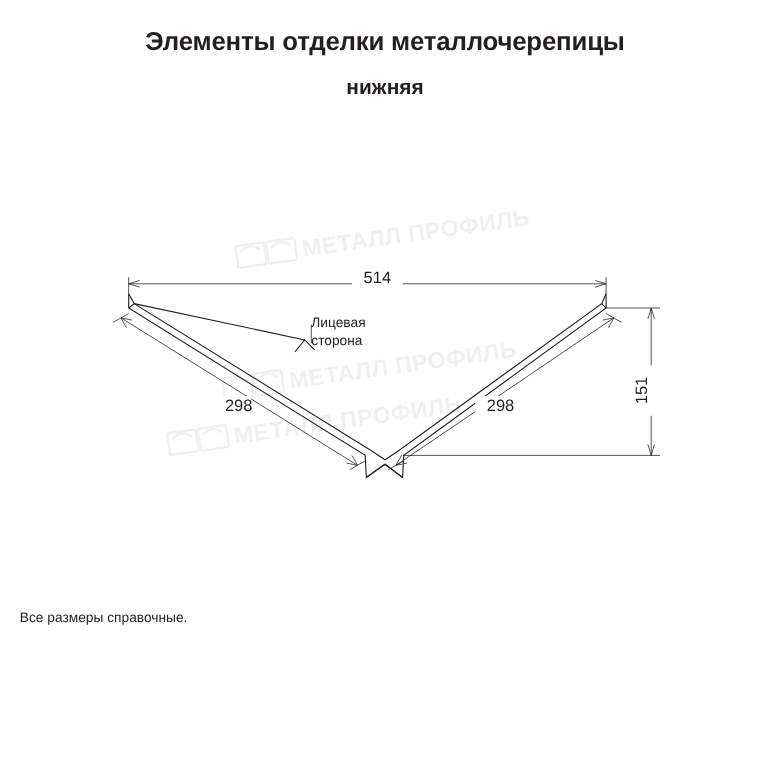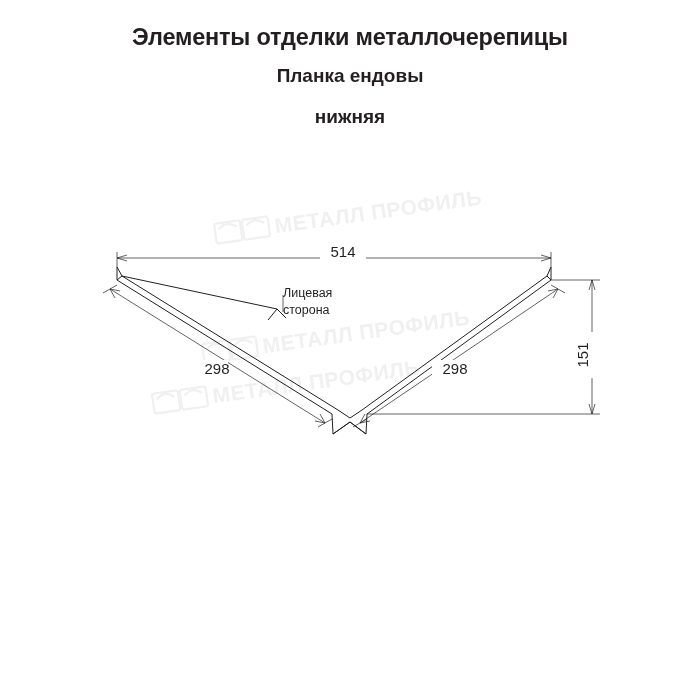--- a/index.html
+++ b/index.html
@@ -113,21 +113,20 @@
     stroke-width: 0.7;
   }
 </style>
 </head>
 <body>
 
 <div class="page">
 
   <div class="title-block">
     <h1 class="main-title">Элементы отделки металлочерепицы</h1>
-    <p class="sub-title">Планка ендовы</p>
     <p class="sub-title-2">нижняя</p>
   </div>
 
   <div class="drawing">
     <svg width="700" height="330" viewBox="0 0 700 330">
 
       <g class="wm">
         <g transform="translate(212,20) rotate(-8)">
           <rect x="0" y="14" width="26" height="20" rx="2"></rect>
           <path d="M4 20 q9 -8 18 0"></path>
@@ -216,15 +215,16 @@
       <g>
         <path class="lead" d="M 283 122 L 283 105"></path>
         <text class="face-label" x="283" y="107">Лицевая</text>
         <text class="face-label" x="283" y="124">сторона</text>
       </g>
 
     </svg>
   </div>
 
   <div class="footnotes">
+    <div>Все размеры справочные.</div>
   </div>
 
 </div>
 
 </body></html>

